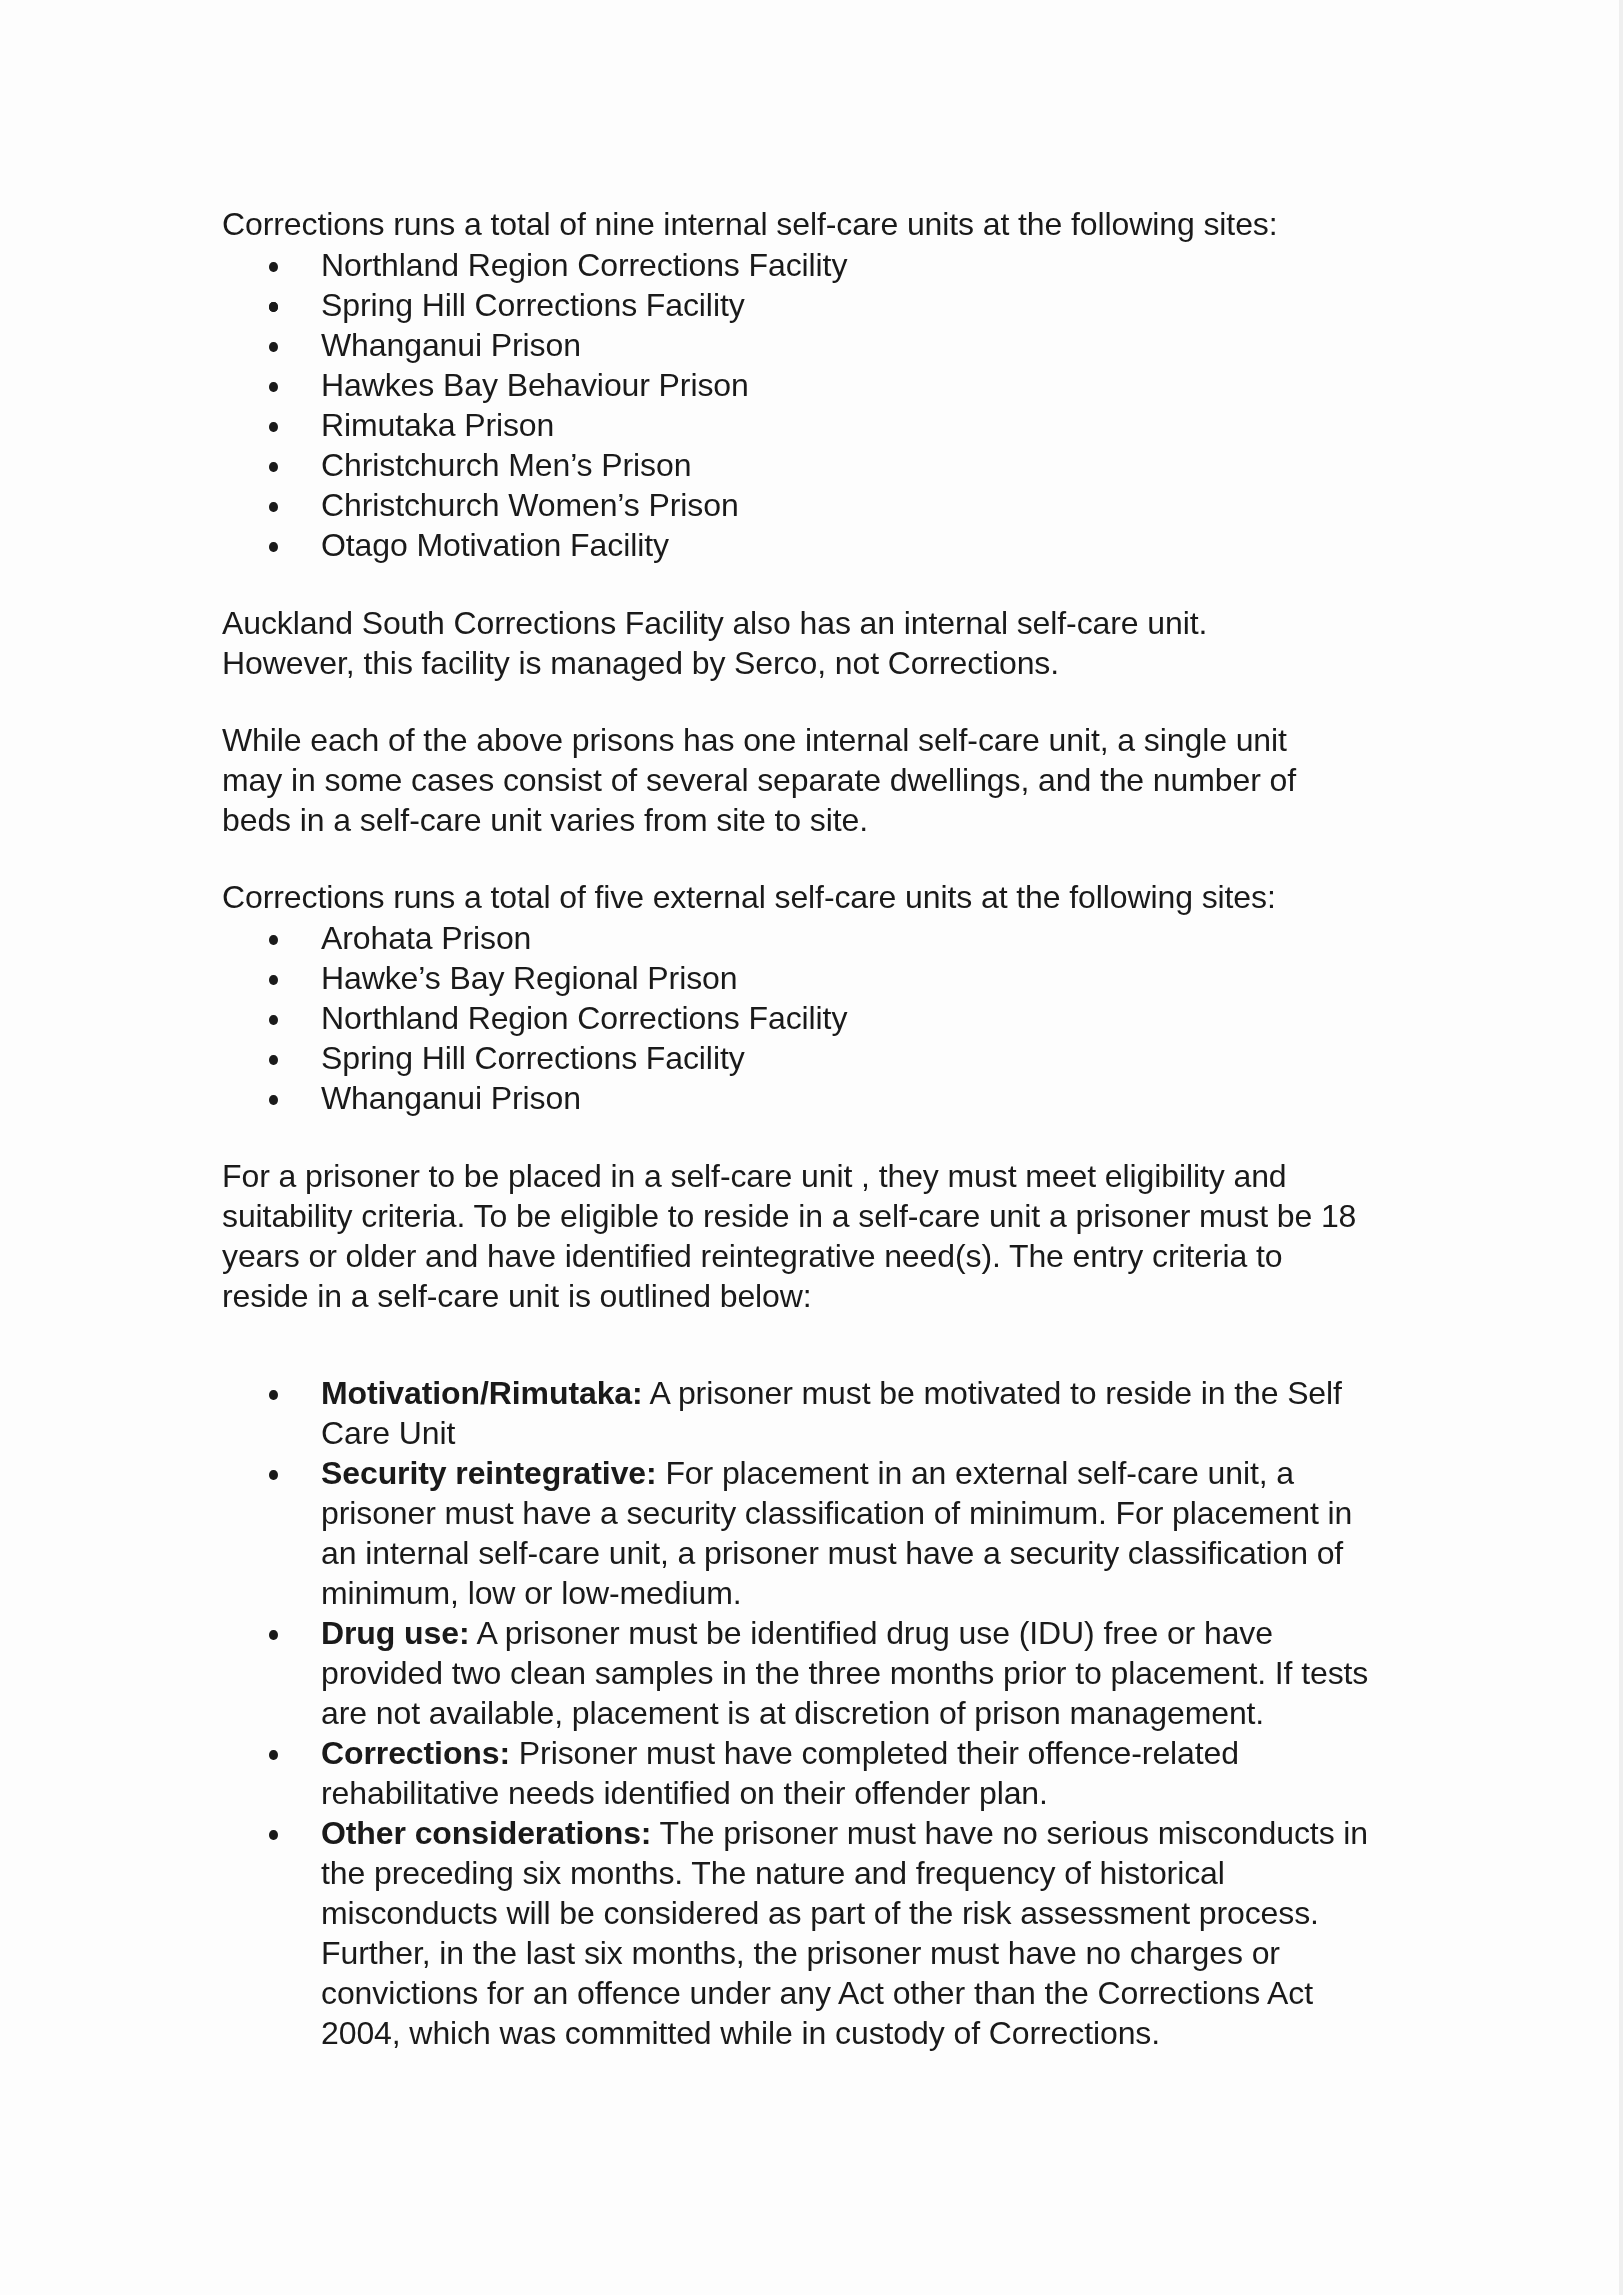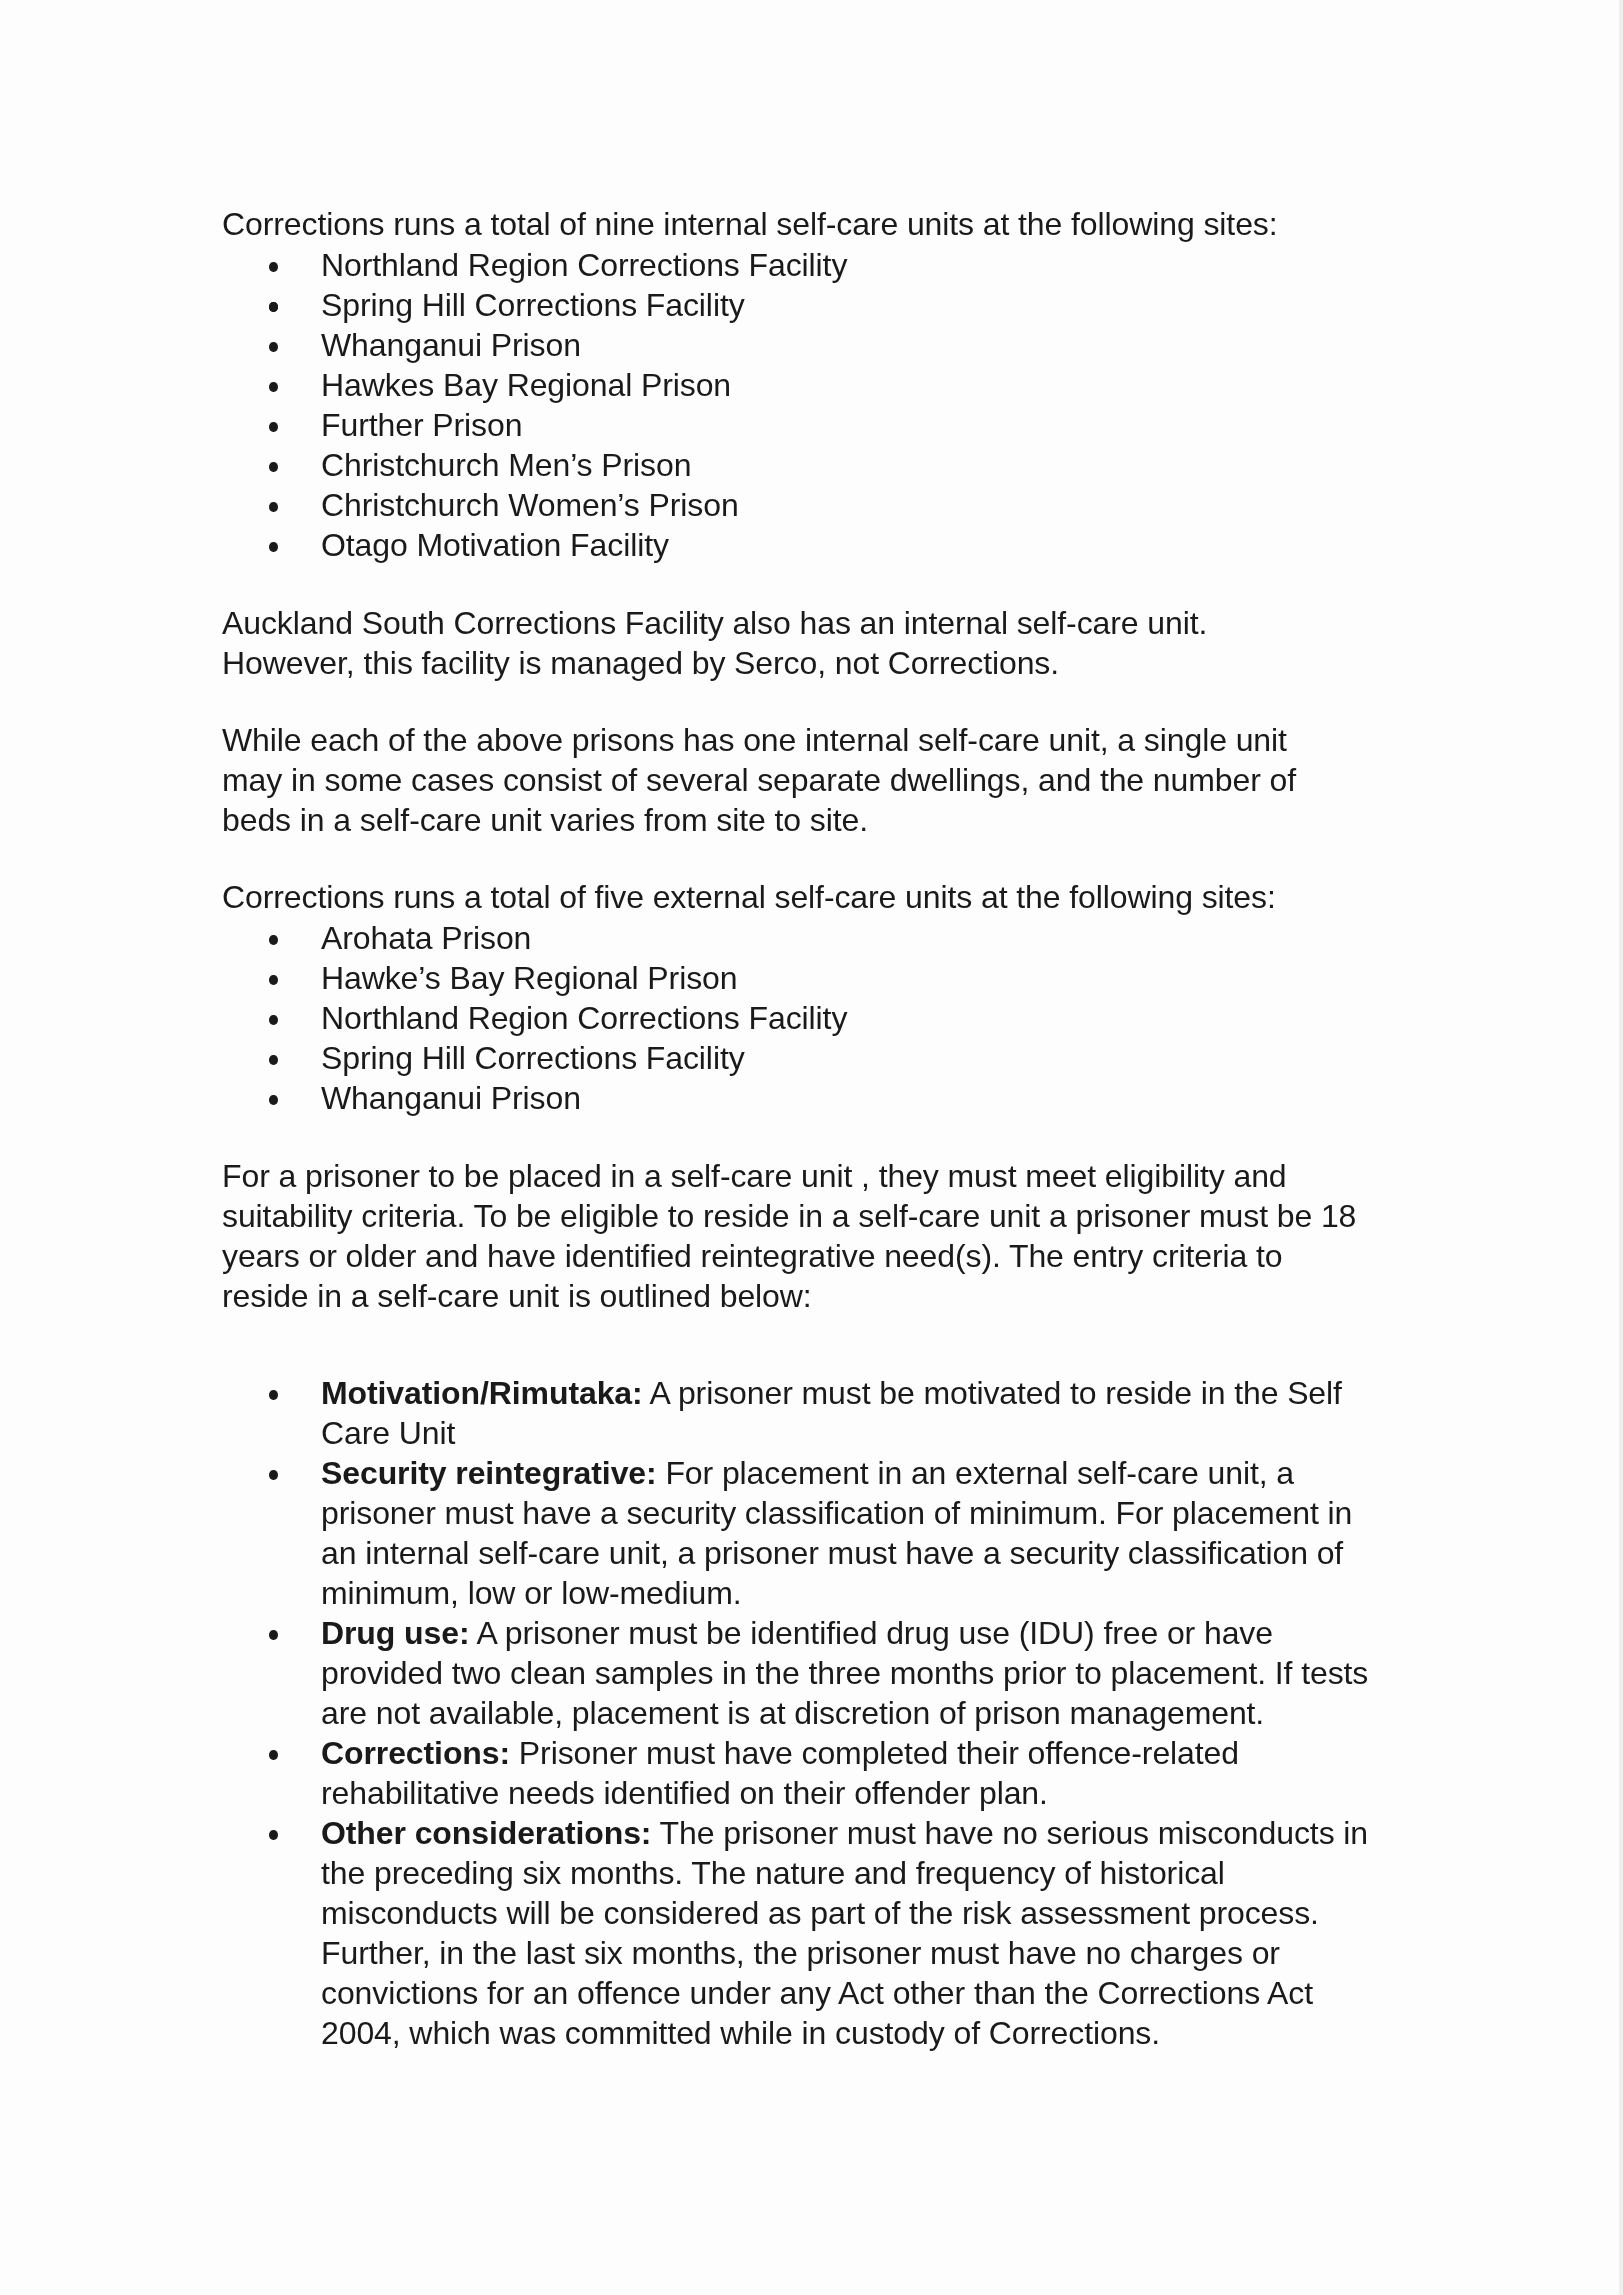--- a/index.html
+++ b/index.html
@@ -33,22 +33,22 @@
 <div class="page">
   <div class="edge-line"></div>
   <div class="content">
 
     <p>Corrections runs a total of nine internal self-care units at the following sites:</p>
     <ul>
       <li><span class="bullet"></span><span>Northland Region Corrections Facility</span></li>
       <li><span class="bullet"></span></li>
       <li><span class="bullet"></span><span>Spring Hill Corrections Facility</span></li>
       <li><span class="bullet"></span><span>Whanganui Prison</span></li>
-      <li><span class="bullet"></span><span>Hawkes Bay Regional Prison</span></li>
-      <li><span class="bullet"></span><span>Further Prison</span></li>
+      <li><span class="bullet"></span><span>Hawkes Bay Behaviour Prison</span></li>
+      <li><span class="bullet"></span><span>Rimutaka Prison</span></li>
       <li><span class="bullet"></span><span>Christchurch Men’s Prison</span></li>
       <li><span class="bullet"></span><span>Christchurch Women’s Prison</span></li>
       <li><span class="bullet"></span><span>Otago Motivation Facility</span></li>
     </ul>
 
     <div class="gap1"></div>
     <p style="width:1112px">Auckland South Corrections Facility also has an internal self-care unit. However, this facility is managed by Serco, not Corrections.</p>
 
     <div class="gap2"></div>
     <p style="width:1126px">While each of the above prisons has one internal self-care unit, a single unit may in some cases consist of several separate dwellings, and the number of beds in a self-care unit varies from site to site.</p>

